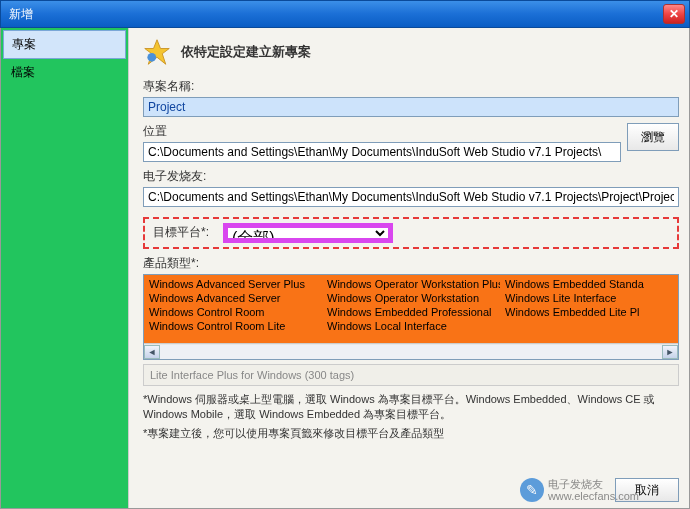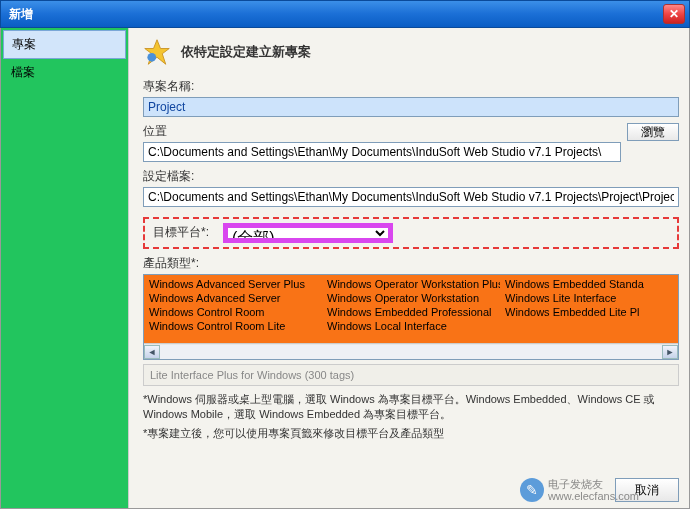--- a/index.html
+++ b/index.html
@@ -1,21 +1,21 @@
 <!DOCTYPE html>
 <html><head>
 <meta charset="utf-8">
 <style>
 * { box-sizing: border-box; margin: 0; padding: 0; }
 body { font-family: "Microsoft YaHei", SimSun, Arial, sans-serif; font-size: 12px; background: #fff; width: 690px; height: 509px; overflow: hidden; }
 
 .window { width: 690px; height: 509px; display: flex; flex-direction: column; }
 
 .titlebar { height: 28px; background: linear-gradient(to bottom, #3b8fe8 0%, #1b6fd6 50%, #0a5dc4 100%); display: flex; align-items: center; justify-content: space-between; padding: 0 4px; border: 1px solid #0a4a9a; }
-.titlebar .title { color: #fff; font-size: 12px; font-weight: bold; padding-left: 4px; }
+.titlebar .title { color: #fff; font-size: 12px; font-weight: normal; padding-left: 4px; }
 .titlebar .close-btn { width: 22px; height: 20px; background: linear-gradient(to bottom, #f88 0%, #e44 50%, #c22 100%); border: 1px solid #a33; border-radius: 3px; display: flex; align-items: center; justify-content: center; color: #fff; font-weight: bold; cursor: pointer; }
 
 .body { flex: 1; display: flex; background: #f4f3ee; border: 1px solid #999; border-top: none; }
 
 .sidebar { width: 128px; background: #22c55e; border-right: 1px solid #ccc; padding: 2px; }
 .sidebar-item { padding: 5px 8px; font-size: 12px; cursor: pointer; }
 .sidebar-item.selected { background: #d2e5fa; border: 1px solid #7aa7d7; }
 
 .main { flex: 1; padding: 10px 10px 6px 14px; display: flex; flex-direction: column; }
 
@@ -23,21 +23,21 @@
 .wizard-icon { width: 28px; height: 28px; }
 .header-text { font-weight: bold; font-size: 13px; color: #333; }
 
 .form-group { margin-bottom: 6px; }
 .form-label { font-size: 12px; color: #333; margin-bottom: 2px; }
 .text-input { width: 100%; height: 20px; border: 1px solid #7f9db9; padding: 1px 4px; font-size: 12px; font-family: inherit; background: #fff; }
 .text-input.hl { background: #cde3fb; color: #1046a0; }
 
 .row-with-btn { display: flex; gap: 6px; align-items: flex-start; }
 .row-with-btn .col { flex: 1; }
-.browse-btn { width: 52px; height: 18px; border: 1px solid #7f9db9; background: linear-gradient(to bottom, #fff, #e8e8e8); font-size: 12px; cursor: pointer; }
+.browse-btn { width: 52px; height: 28px; border: 1px solid #7f9db9; background: linear-gradient(to bottom, #fff, #e8e8e8); font-size: 12px; cursor: pointer; }
 
 .dashed-box { border: 2px dashed #e63939; padding: 4px 8px; display: inline-flex; align-items: center; gap: 14px; margin: 4px 0 6px 0; }
 .select { width: 170px; height: 20px; border: 5px solid #d946ef; font-size: 16px; background: #fff; }
 
 .listbox { border: 1px solid #7f9db9; background: #f97316; height: 86px; overflow: hidden; }
 .listbox-inner { display: flex; height: 68px; }
 .listbox-col { flex: 1; padding: 2px 4px; font-size: 11px; line-height: 14px; white-space: nowrap; overflow: hidden; }
 .listbox-col .item { cursor: pointer; padding: 0 1px; }
 .listbox-col .item.sel { background: #d8e6f7; }
 .hscroll { height: 16px; background: #e8e8e8; border-top: 1px solid #ccc; display: flex; align-items: center; justify-content: space-between; padding: 0; }
@@ -91,21 +91,21 @@
 
       <div class="row-with-btn form-group">
         <div class="col">
           <div class="form-label">位置</div>
           <input class="text-input" value="C:\Documents and Settings\Ethan\My Documents\InduSoft Web Studio v7.1 Projects\" style="">
         </div>
         <button class="browse-btn">瀏覽</button>
       </div>
 
       <div class="form-group">
-        <div class="form-label">設定檔案:</div>
+        <div class="form-label">电子发烧友:</div>
         <input class="text-input" value="C:\Documents and Settings\Ethan\My Documents\InduSoft Web Studio v7.1 Projects\Project\Project.APP" style="">
       </div>
 
       <div class="dashed-box">
         <span class="form-label">目標平台*:</span>
         <select class="select">
           <option>(全部)</option>
         </select>
       </div>
 

